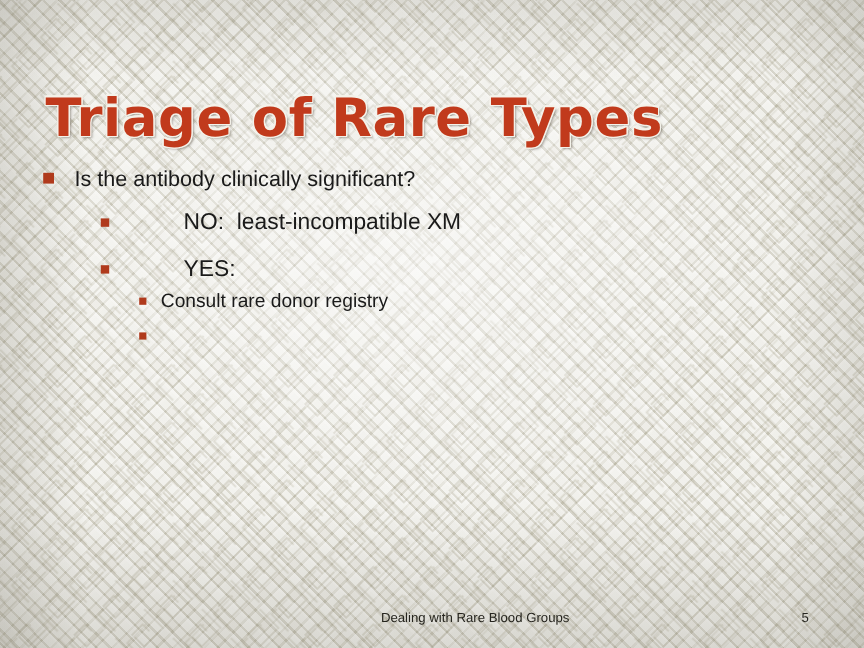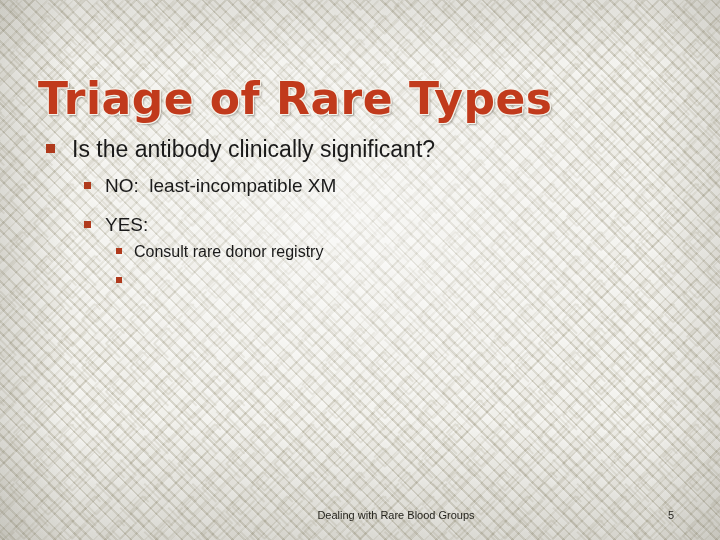--- a/index.html
+++ b/index.html
@@ -114,36 +114,37 @@
     white-space: pre;
   }
   .marker {
     display: inline-block;
     background: #b03a1c;
     flex: 0 0 auto;
   }
 
   
   .lvl1 {
-    left: 46px;
-    font-size: 23px;
+    left: 36px;
+    font-size: 18px;
     line-height: 28px;
   }
   .lvl1 .marker {
     width: 9px;
     height: 9px;
     margin-top: 9px;
     margin-right: 17px;
   }
 
   
   .lvl2 {
     left: 84px;
     font-size: 19px;
     line-height: 24px;
+    gap: 48px;
   }
   .lvl2 .marker {
     width: 7px;
     height: 7px;
     margin-top: 8px;
     margin-right: 14px;
   }
 
   
   .lvl3 {

